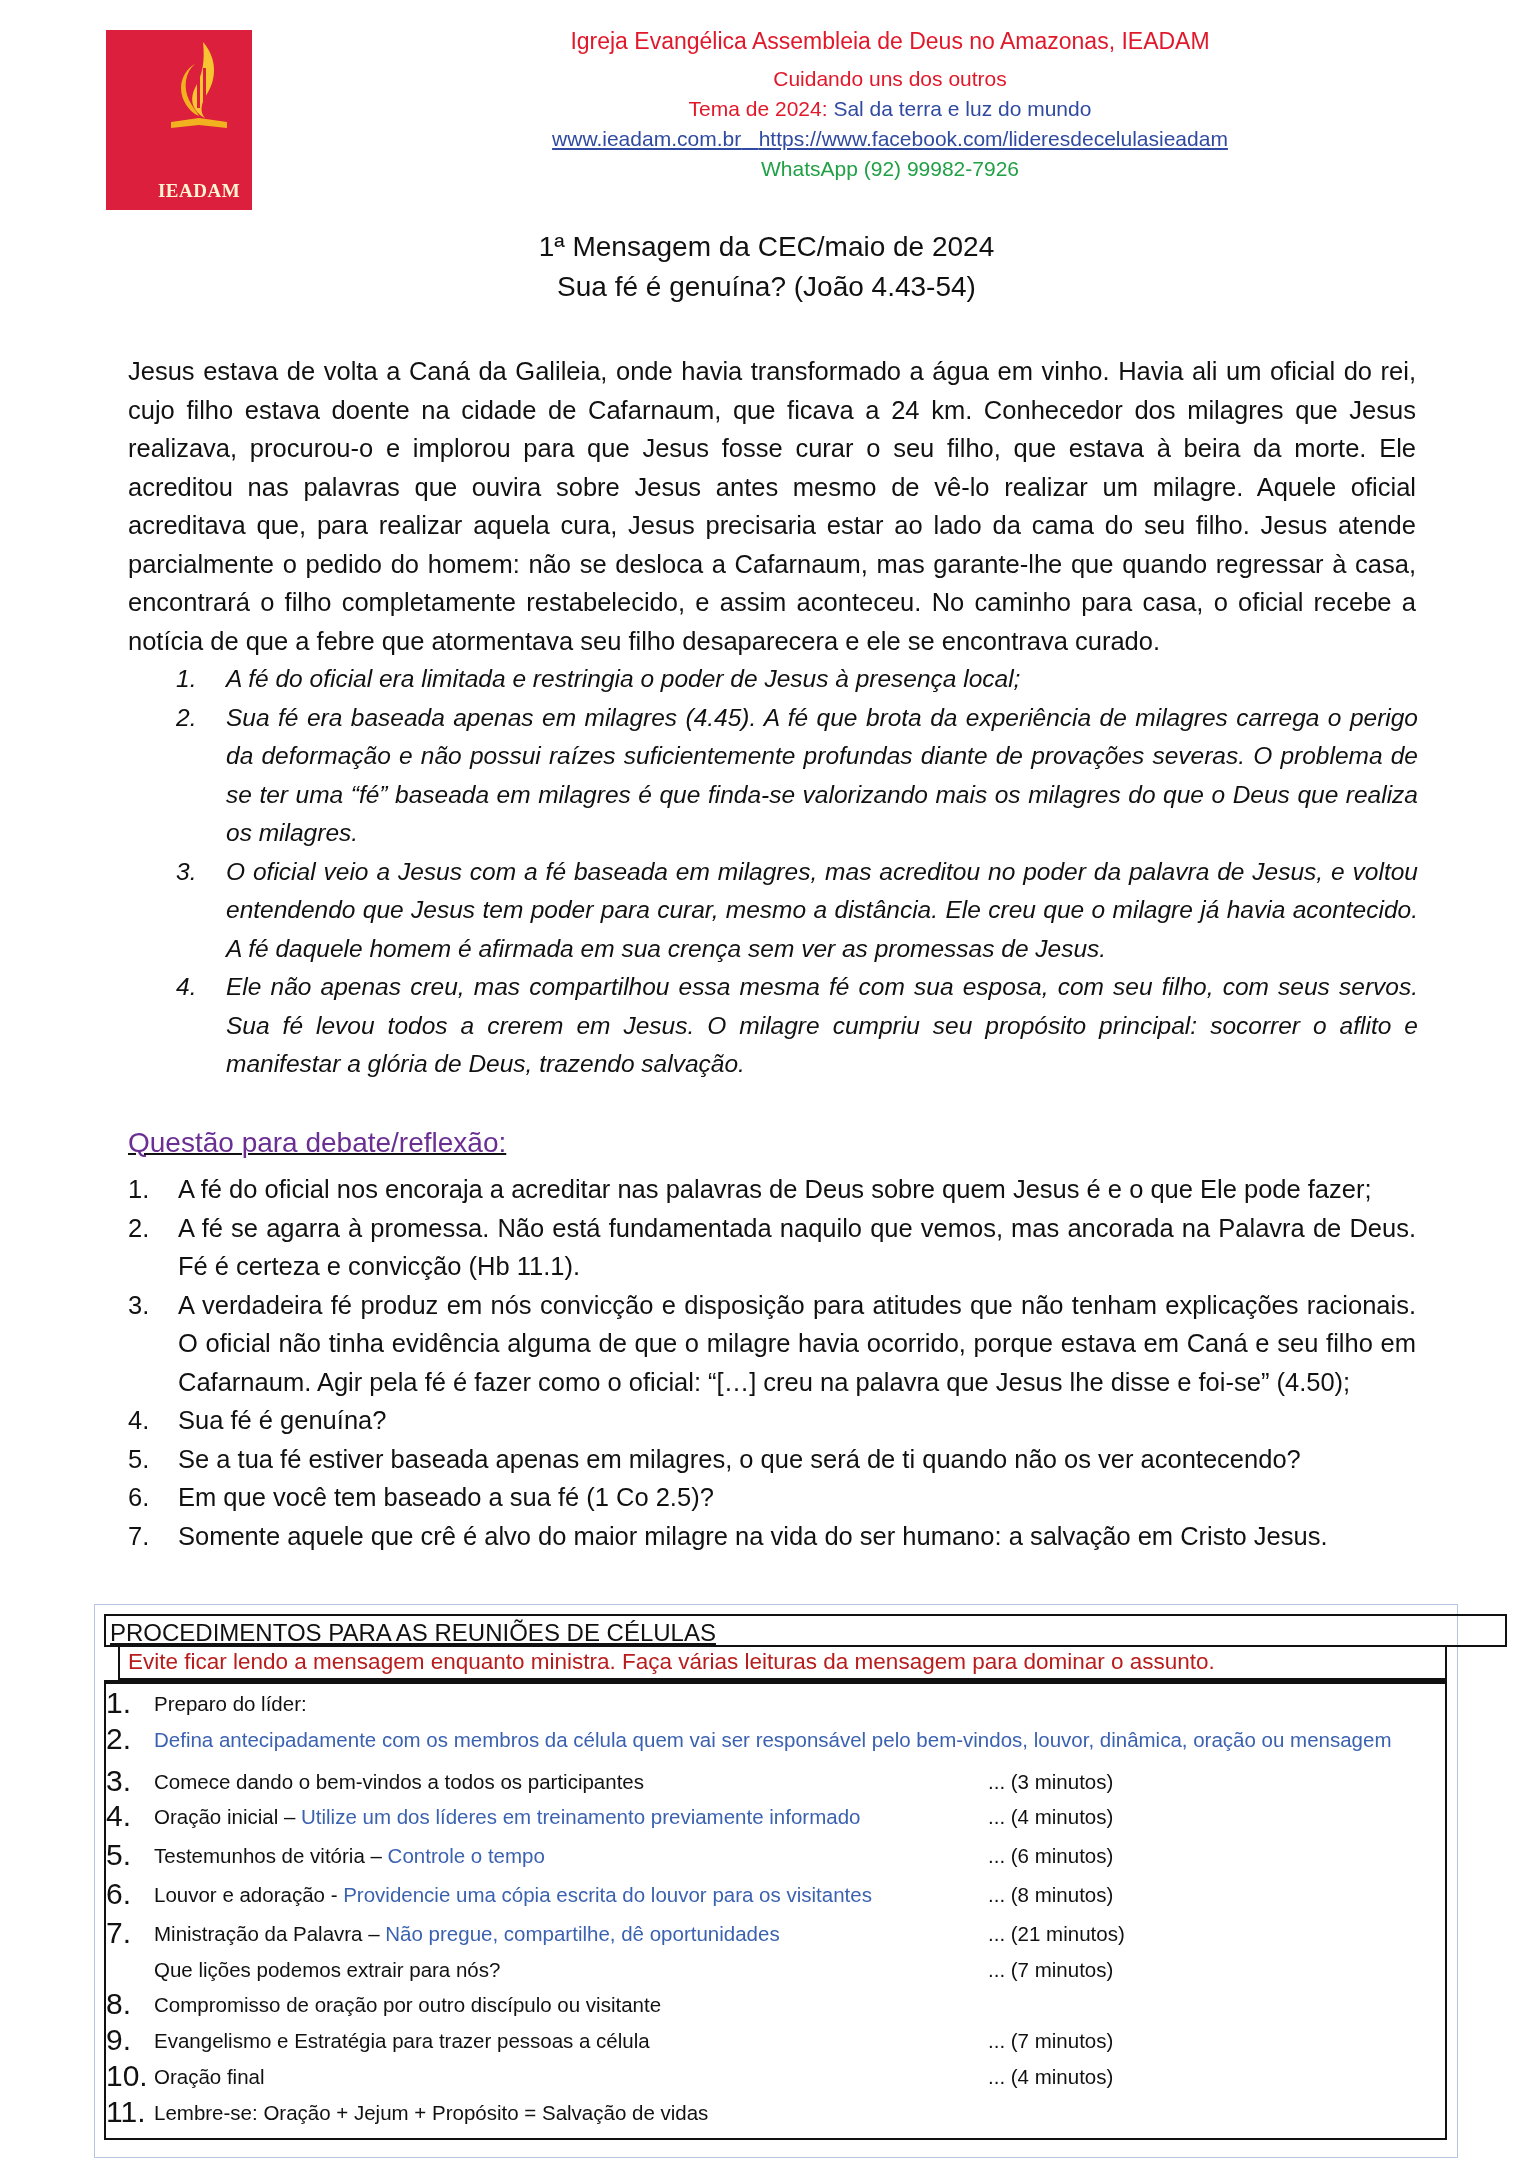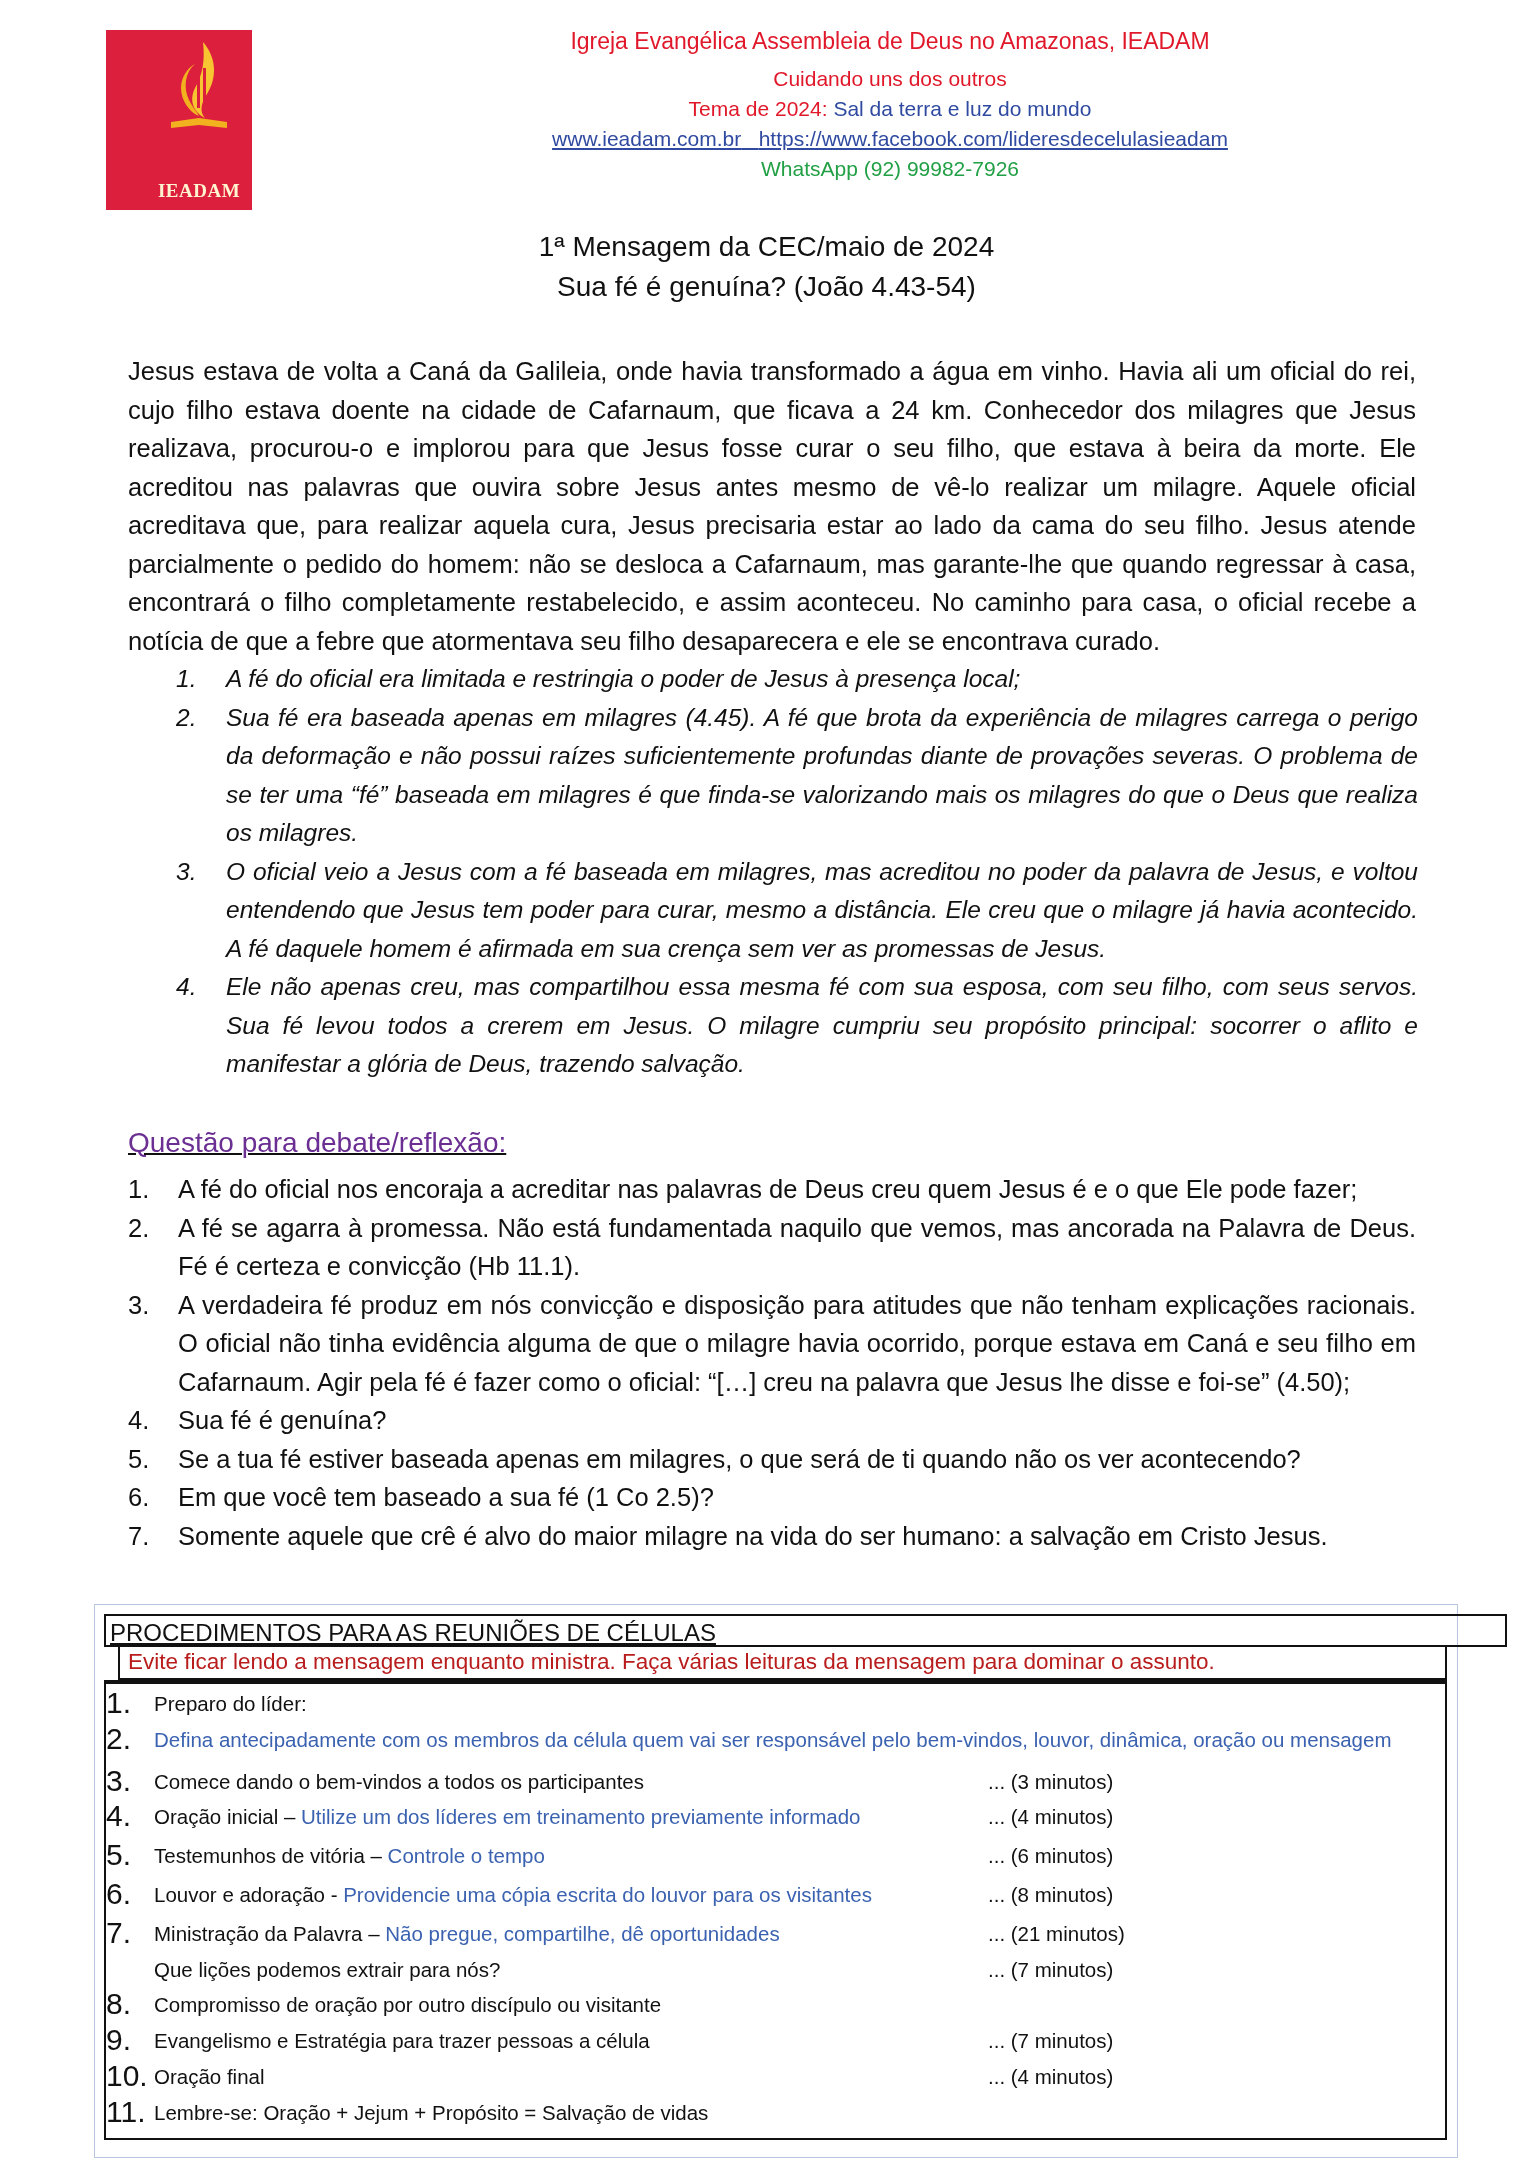--- a/index.html
+++ b/index.html
@@ -95,21 +95,21 @@
 
 <div class="ilist" style="top:660px;">
   <div class="item"><span class="num">1.</span><span>A fé do oficial era limitada e restringia o poder de Jesus à presença local;</span></div>
   <div class="item"><span class="num">2.</span><span>Sua fé era baseada apenas em milagres (4.45). A fé que brota da experiência de milagres carrega o perigo da deformação e não possui raízes suficientemente profundas diante de provações severas. O problema de se ter uma “fé” baseada em milagres é que finda-se valorizando mais os milagres do que o Deus que realiza os milagres.</span></div>
   <div class="item"><span class="num">3.</span><span>O oficial veio a Jesus com a fé baseada em milagres, mas acreditou no poder da palavra de Jesus, e voltou entendendo que Jesus tem poder para curar, mesmo a distância. Ele creu que o milagre já havia acontecido. A fé daquele homem é afirmada em sua crença sem ver as promessas de Jesus.</span></div>
   <div class="item"><span class="num">4.</span><span>Ele não apenas creu, mas compartilhou essa mesma fé com sua esposa, com seu filho, com seus servos. Sua fé levou todos a crerem em Jesus. O milagre cumpriu seu propósito principal: socorrer o aflito e manifestar a glória de Deus, trazendo salvação.</span></div>
 </div>
 
 <div class="qhead">Questão para debate/reflexão:</div>
 <div class="qlist" style="top:1170px;">
-  <div class="item"><span class="num">1.</span><span>A fé do oficial nos encoraja a acreditar nas palavras de Deus creu quem Jesus é e o que Ele pode fazer;</span></div>
+  <div class="item"><span class="num">1.</span><span>A fé do oficial nos encoraja a acreditar nas palavras de Deus sobre quem Jesus é e o que Ele pode fazer;</span></div>
   <div class="item"><span class="num">2.</span><span>A fé se agarra à promessa. Não está fundamentada naquilo que vemos, mas ancorada na Palavra de Deus. Fé é certeza e convicção (Hb 11.1).</span></div>
   <div class="item"><span class="num">3.</span><span>A verdadeira fé produz em nós convicção e disposição para atitudes que não tenham explicações racionais. O oficial não tinha evidência alguma de que o milagre havia ocorrido, porque estava em Caná e seu filho em Cafarnaum. Agir pela fé é fazer como o oficial: “[…] creu na palavra que Jesus lhe disse e foi-se” (4.50);</span></div>
   <div class="item"><span class="num">4.</span><span>Sua fé é genuína?</span></div>
   <div class="item"><span class="num">5.</span><span>Se a tua fé estiver baseada apenas em milagres, o que será de ti quando não os ver acontecendo?</span></div>
   <div class="item"><span class="num">6.</span><span>Em que você tem baseado a sua fé (1 Co 2.5)?</span></div>
   <div class="item"><span class="num">7.</span><span>Somente aquele que crê é alvo do maior milagre na vida do ser humano: a salvação em Cristo Jesus.</span></div>
 </div>
 
 <div class="outer-box"></div>
 <div class="proc-head"><span>PROCEDIMENTOS PARA AS REUNIÕES DE CÉLULAS</span></div>

